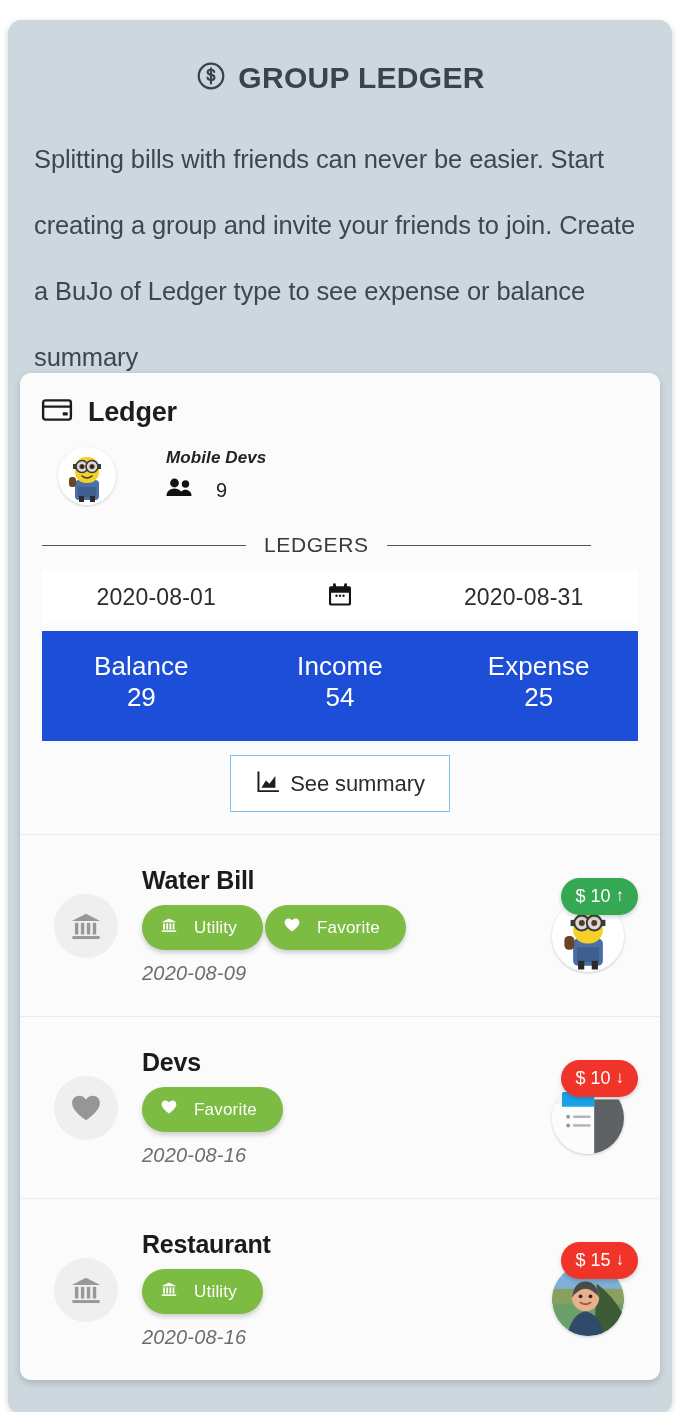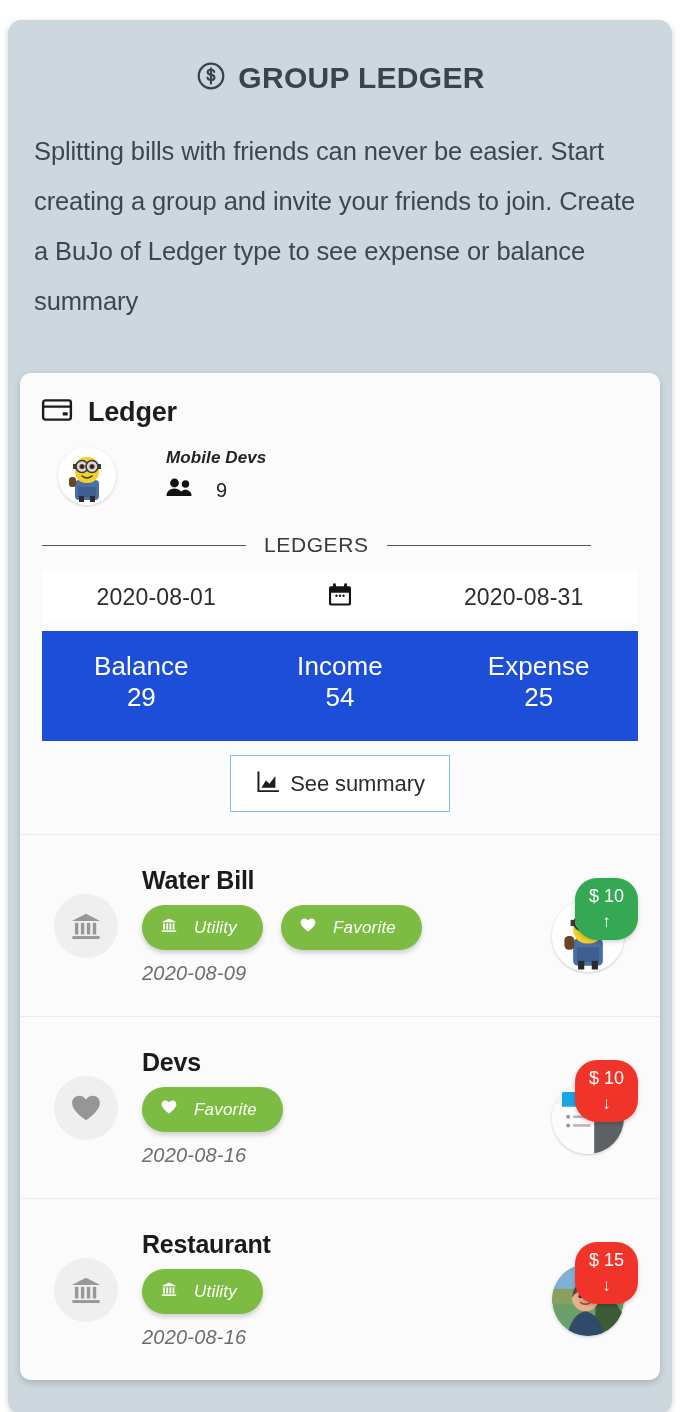--- a/index.html
+++ b/index.html
@@ -53,21 +53,21 @@
     font-size: 30px;
     font-weight: bold;
     color: #39444c;
     letter-spacing: 0.3px;
   }
 
   .coin-icon { display: block; }
 
   .intro-body {
     font-size: 25.5px;
-    line-height: 50px;
+    line-height: 66px;
     color: #3d474f;
     letter-spacing: -0.1px;
   }
 
   
   .ledger-card {
     position: absolute;
     left: 12px;
     top: 353px;
     width: 640px;
@@ -246,23 +246,22 @@
 
   .entry-name {
     font-size: 25px;
     font-weight: bold;
     color: #1b1b1b;
     letter-spacing: -0.2px;
   }
 
   .chips {
     display: flex;
-    gap: 18px;
+    gap: 2px;
     margin-top: 10px;
-    font-style: italic;
   }
 
   .chip {
     display: flex;
     align-items: center;
     gap: 16px;
     background: #7cbc42;
     color: #ffffff;
     border-radius: 26px;
     padding: 11px 26px 11px 18px;
@@ -311,21 +310,20 @@
     display: flex;
     align-items: center;
     gap: 5px;
     padding: 8px 14px;
     border-radius: 22px;
     color: #ffffff;
     font-size: 18px;
     z-index: 3;
     box-shadow: 0 2px 4px rgba(0,0,0,0.18);
     white-space: nowrap;
-    flex-direction: column;
   }
 
   .amount-badge.income  { background: #34a853; }
   .amount-badge.expense { background: #f0342a; }
 
   .badge-arrow { font-size: 17px; }
 </style>
 </head>
 <body>
 

